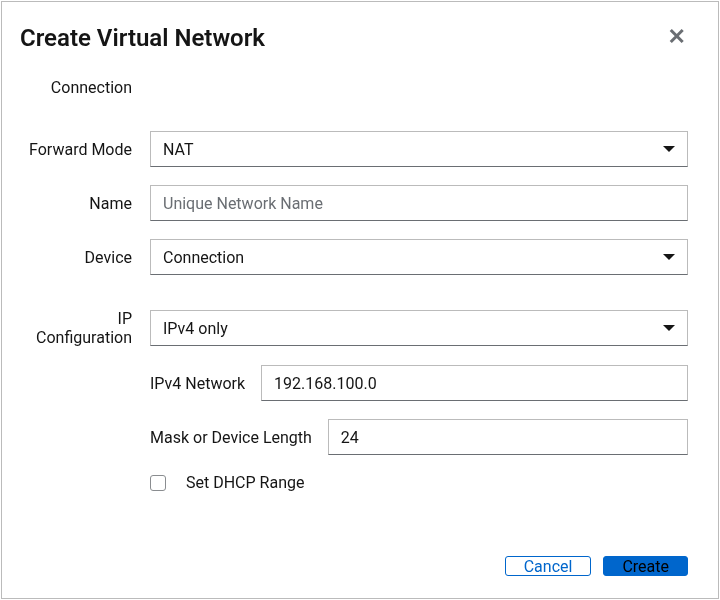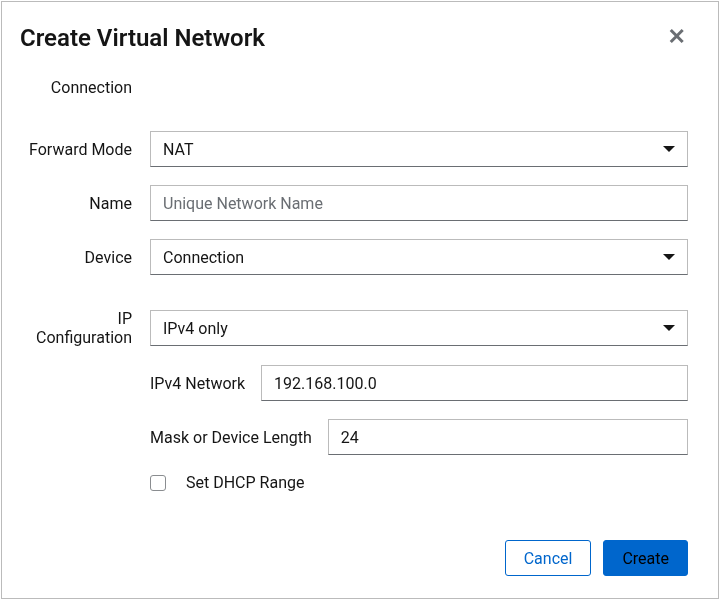--- a/index.html
+++ b/index.html
@@ -125,21 +125,21 @@
       flex-shrink: 0;
     }
     .footer {
       margin-top: auto;
       display: flex;
       justify-content: flex-end;
       gap: 12px;
       padding-top: 20px;
     }
     .btn {
-      height: 36px;
+      height: 20px;
       padding: 0 18px;
       font-size: 16px;
       font-family: inherit;
       cursor: pointer;
       border-radius: 3px;
       display: inline-flex;
       align-items: center;
       justify-content: center;
     }
     .btn-secondary {

